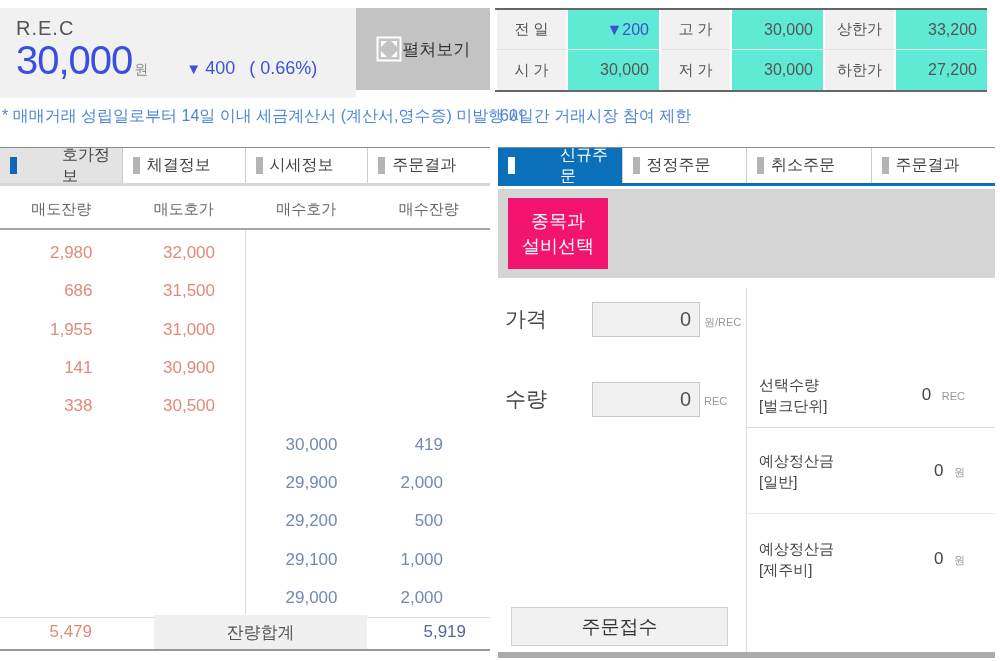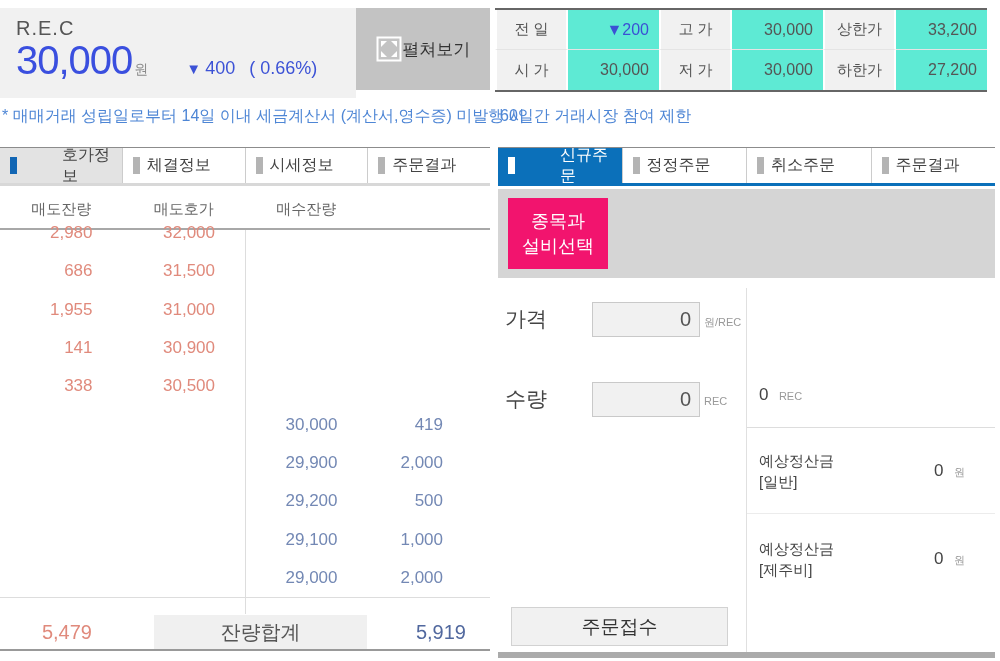--- a/index.html
+++ b/index.html
@@ -46,31 +46,31 @@
   .tab.active-blue { background:#0b70ba; color:#fff; }
   .tab.active-blue .marker { background:#fff; }
   .ob-tabs { left:0; top:147px; width:490px; border-bottom:3px solid #d8d8d8; }
   .op-tabs { left:498px; top:147px; width:497px; border-bottom:3px solid #0b70ba; }
 
   
   .ob-colheader { left:0; top:190px; width:490px; height:40px; display:grid;
     grid-template-columns:repeat(4,122.5px); border-bottom:2px solid #a8a8a8; }
   .ob-colheader div { display:flex; align-items:center; justify-content:center;
     font-size:15px; color:#666; }
-  .ob-body { left:0; top:214px; width:490px; height:384px; border-bottom:1px solid #ddd; }
+  .ob-body { left:0; top:234px; width:490px; height:384px; border-bottom:1px solid #ddd; }
   .ob-row { height:38.3px; display:grid; grid-template-columns:repeat(4,122.5px); cursor:pointer; }
   .cell { display:flex; align-items:center; justify-content:flex-end;
     font-size:17px; padding-right:30px; }
   .cell.c4 { padding-right:47px; }
   .ask { color:#e08a7c; }
   .bid { color:#7388b4; }
   .ob-vdivider { left:245px; top:230px; width:1px; height:384px; background:#ddd; }
   .ob-footer { left:0; top:615px; width:490px; height:36px; display:grid;
     grid-template-columns:122px 245px 123px; border-bottom:2px solid #999; }
-  .ob-footer div { display:flex; align-items:center; font-size:20px;margin-left:32px; }
+  .ob-footer div { display:flex; align-items:center; font-size:17px;margin-left:32px; }
   .f-ask { justify-content:flex-end; padding-right:30px; color:#e08a7c; }
   .f-label { background:#f0f0f0; justify-content:center; color:#555; font-size:16px; }
   .f-bid { justify-content:flex-end; padding-right:24px; color:#51689e; }
 
   
   .op-grayband { left:498px; top:189px; width:497px; height:89px; background:#d5d5d5; }
   .pink-btn { left:508px; top:198px; width:100px; height:71px; background:#f2146e;
     color:#fff; font-size:18px; line-height:25px; display:flex; flex-direction:column;
     align-items:center; justify-content:center; cursor:pointer; }
   .form-label { font-size:21px; color:#444; }
@@ -155,20 +155,21 @@
   </div>
   <div class="tab">
     <span class="marker"></span>
     <span>주문결과</span>
   </div>
 </div>
 
 <div class="abs ob-colheader">
   <div>매도잔량</div>
   <div>매도호가</div>
+  <div>매수호가</div>
   <div>매수잔량</div>
 </div>
 
 <div class="abs ob-body">
   <div class="ob-row">
     <div class="cell ask">2,980</div>
     <div class="cell ask">32,000</div>
     <div class="cell"></div>
       <div class="cell c4"></div>
   </div>
@@ -264,20 +265,24 @@
 <input class="abs form-input" style="left: 592px; top: 302px;" readonly="" value="0">
 <span class="abs unit" style="left:704px; top:315px">원/REC</span>
 
 <div class="abs form-label" style="left:505px; top:385px">수량</div>
 <input class="abs form-input" style="left: 592px; top: 382px;" readonly="" value="0">
 <span class="abs unit" style="left:704px; top:395px">REC</span>
 
 <div class="abs op-vdivider"></div>
 
 <div class="abs sblock sblock1">
+  <div class="slabel">
+    <div>선택수량</div>
+    <div>[벌크단위]</div>
+  </div>
   <div>
     <span class="sval">0</span>
     <span class="unit sunit">REC</span>
   </div>
 </div>
 
 <div class="abs sblock sblock2">
   <div class="slabel">
     <div>예상정산금</div>
     <div>[일반]</div>

